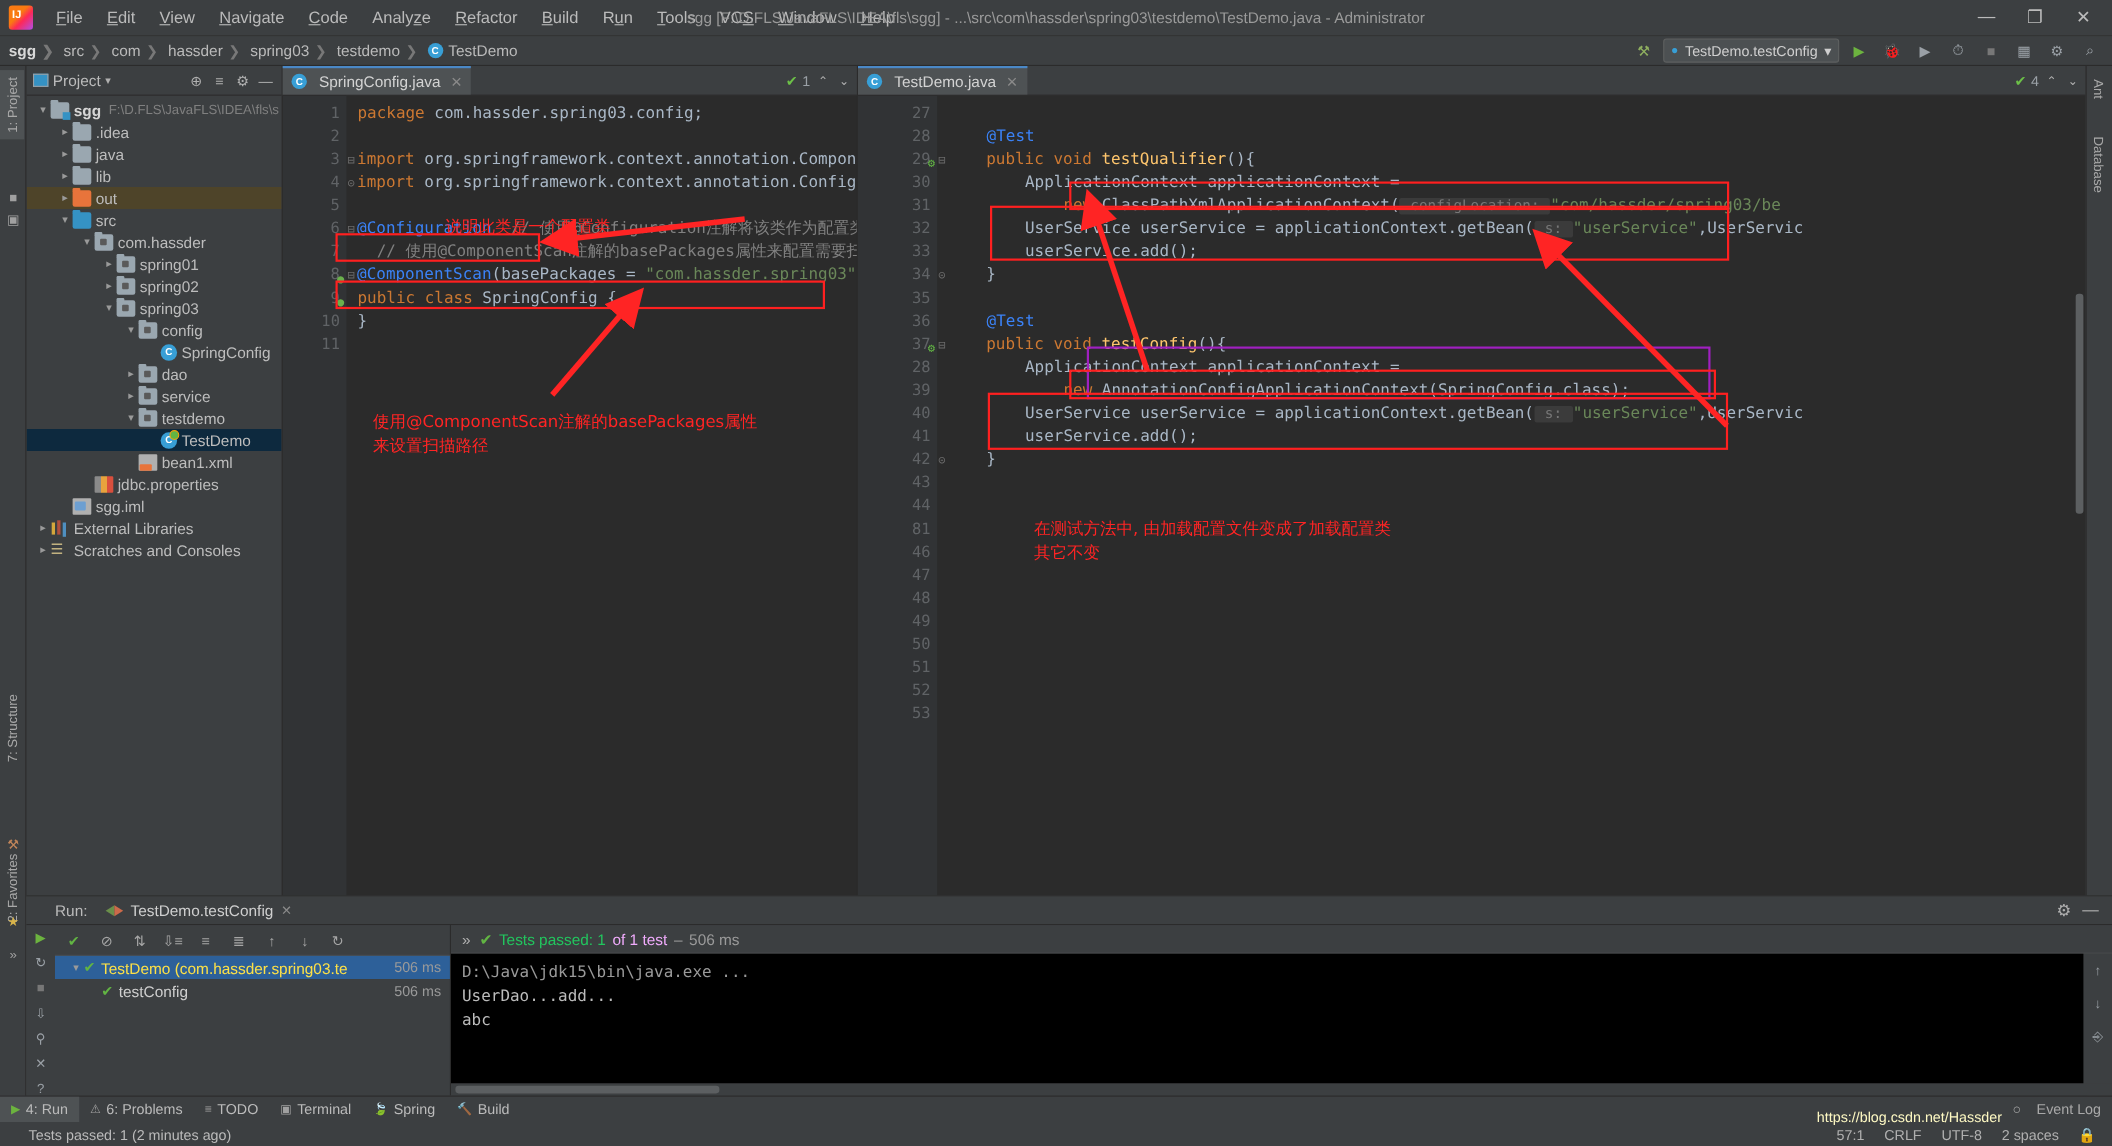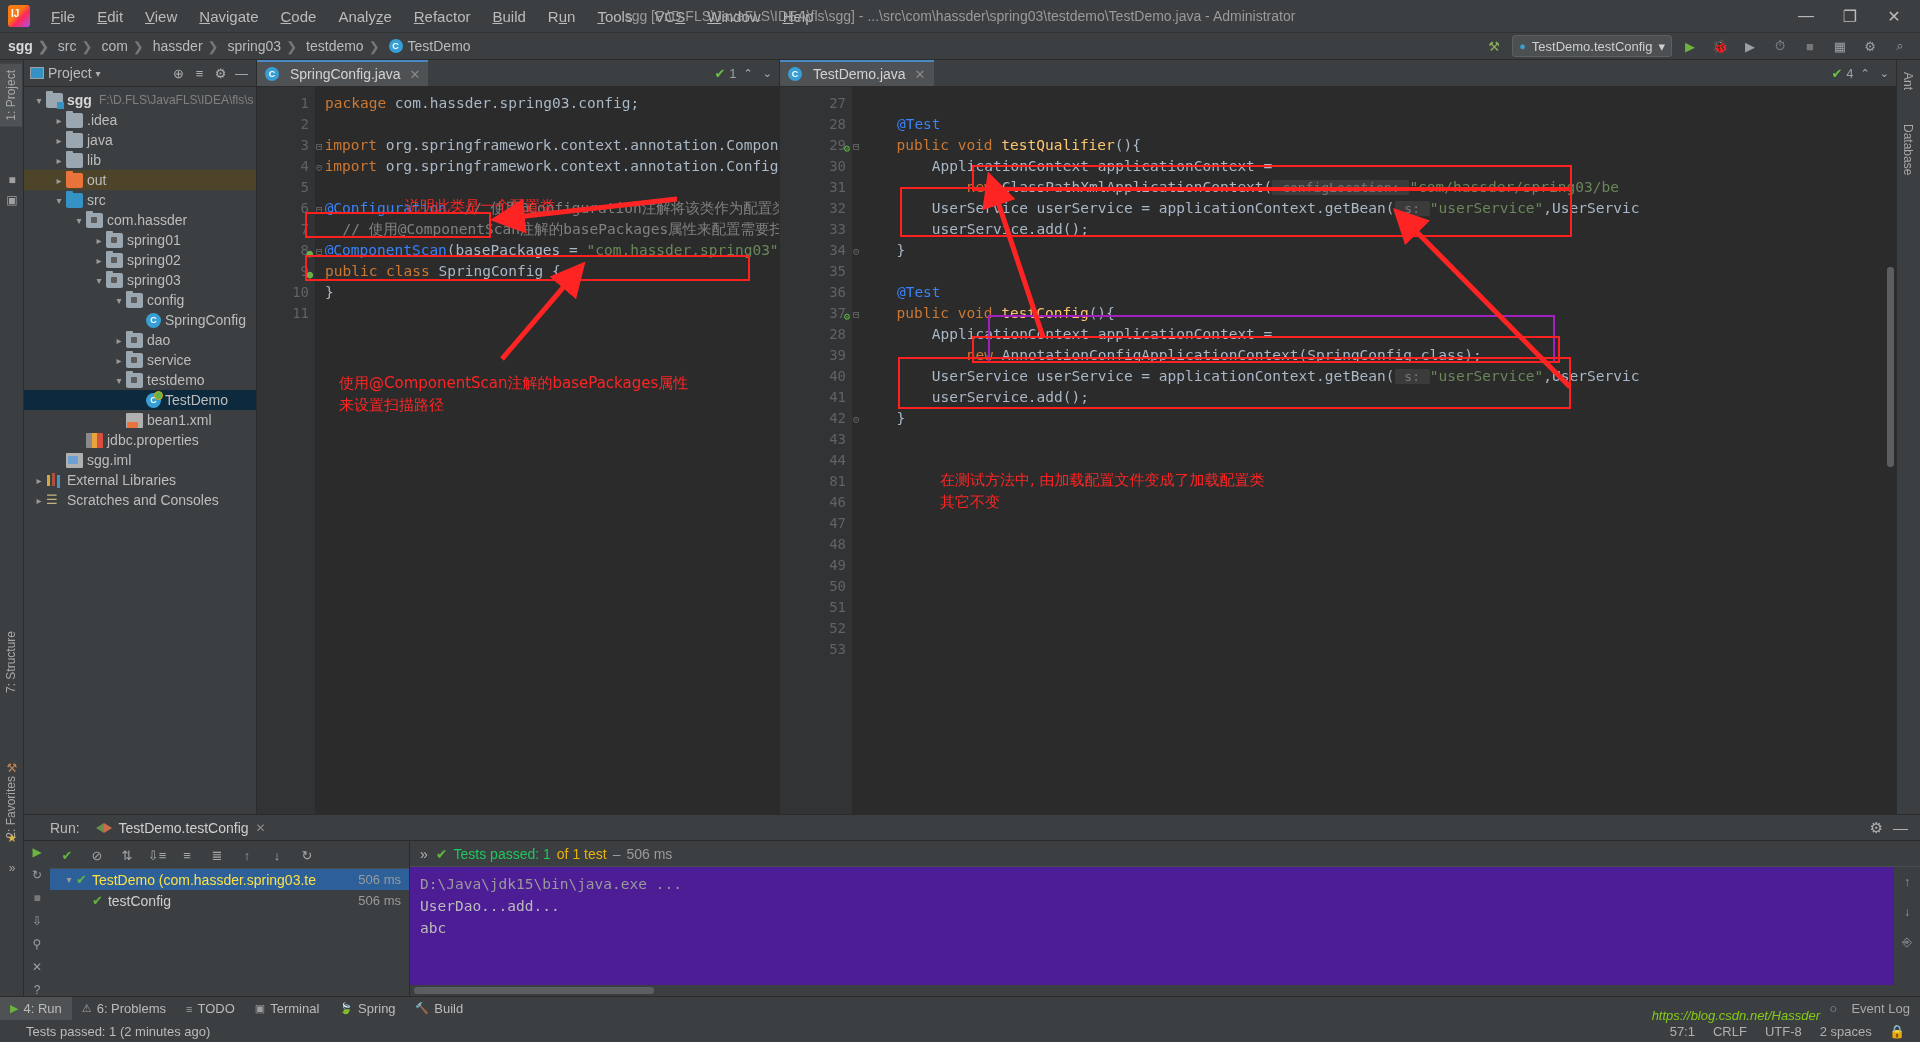--- a/index.html
+++ b/index.html
@@ -156,42 +156,42 @@
   #test-tree { width:360px; flex:none; background:#3c3f41; font-size:14px; padding-top:2px;
     border-right:1px solid #2b2b2b; }
   #test-toolbar2 { height:26px; display:flex; align-items:center; gap:12px; padding-left:8px;
     border-bottom:1px solid #4a4d4f; }
   .ttb { font-size:13px; color:#a6a6a6; display:flex;align-items:center;justify-content:center;
     width:18px;height:18px;}
   .trow2 { display:flex; align-items:center; height:21px; padding-left:6px; white-space:nowrap; }
   .trow2.sel { background:#2d6099; }
   .okmark { color:#62b543; font-size:13px; margin-right:5px; }
   .ms { margin-left:auto; padding-right:8px; color:#9a9a9a; font-size:13px; }
-  #console { flex:1; background:#4c1d95; padding:6px 0 0 10px; overflow:hidden;
+  #console { flex:1; background:#000000; padding:6px 0 0 10px; overflow:hidden;
     font-family:"DejaVu Sans Mono", monospace; font-size:14.5px; color:#bbbbbb;
     position:relative; }
   .cline { height:22px; line-height:22px; }
   .cline.dim { color:#9a9a9a; }
   #console-side { width:26px; background:#3c3f41; flex:none; display:flex; flex-direction:column;
     align-items:center; padding-top:6px; gap:12px; }
   .tests-pass { display:flex; align-items:center; gap:6px; font-size:14px; }
 
   
   #bottombar { height:24px; background:#3c3f41; display:flex; align-items:center;
     border-top:1px solid #2b2b2b; font-size:13px; color:#bbb; }
   .bb-item { display:flex; align-items:center; gap:5px; padding:0 10px; height:24px; }
   .bb-item.sel { background:#4e5254; }
   .bb-right { margin-left:auto; display:flex; align-items:center; gap:14px; padding-right:10px;
     color:#a8a8a8; }
   #statusbar { height:22px; background:#3c3f41; display:flex; align-items:center;
     font-size:13px; color:#bbb; padding-left:26px; position:relative; }
   .sb-right { margin-left:auto; display:flex; align-items:center; gap:18px; padding-right:14px;
     color:#b0b0b0; }
-  .watermark { position:absolute; right:100px; bottom:19px; color:#84cc16; font-size:13px;
-    font-family:"Liberation Sans",sans-serif;font-style:italic; }
+  .watermark { position:absolute; right:100px; bottom:19px; color:#fef9c3; font-size:13px;
+    font-family:"Liberation Sans",sans-serif; }
 </style>
 </head>
 <body>
 
 <div id="titlebar">
   <div class="ij-logo"></div>
   <div class="menu" id="menu-root">
       <div class="menu-item"><u>F</u>ile</div>
       <div class="menu-item"><u>E</u>dit</div>
       <div class="menu-item"><u>V</u>iew</div>
@@ -605,21 +605,21 @@
             <span class="ms">506 ms</span>
           </div>
         </div>
     </div>
     <div style="flex:1;display:flex;flex-direction:column;min-width:0">
       <div style="height:26px;display:flex;align-items:center;padding-left:10px;gap:8px;background:#3c3f41;border-bottom:1px solid #4a4d4f">
         <span style="color:#b0b0b0;font-size:14px">»</span>
         <span class="tests-pass">
           <span style="color:#62b543">✔</span>
           <span style="color:#22c55e">Tests passed: 1</span>
-          <span style="color:#eab308">of 1 test</span>
+          <span style="color:#f0abfc">of 1 test</span>
           <span style="color:#9a9a9a">–</span>
           <span style="color:#9a9a9a">506 ms</span>
         </span>
       </div>
       <div style="flex:1;display:flex;min-height:0">
         <div id="console">
             <div class="cline dim">D:\Java\jdk15\bin\java.exe ...</div>
             <div class="cline">UserDao...add...</div>
             <div class="cline">abc</div>
           </div>

